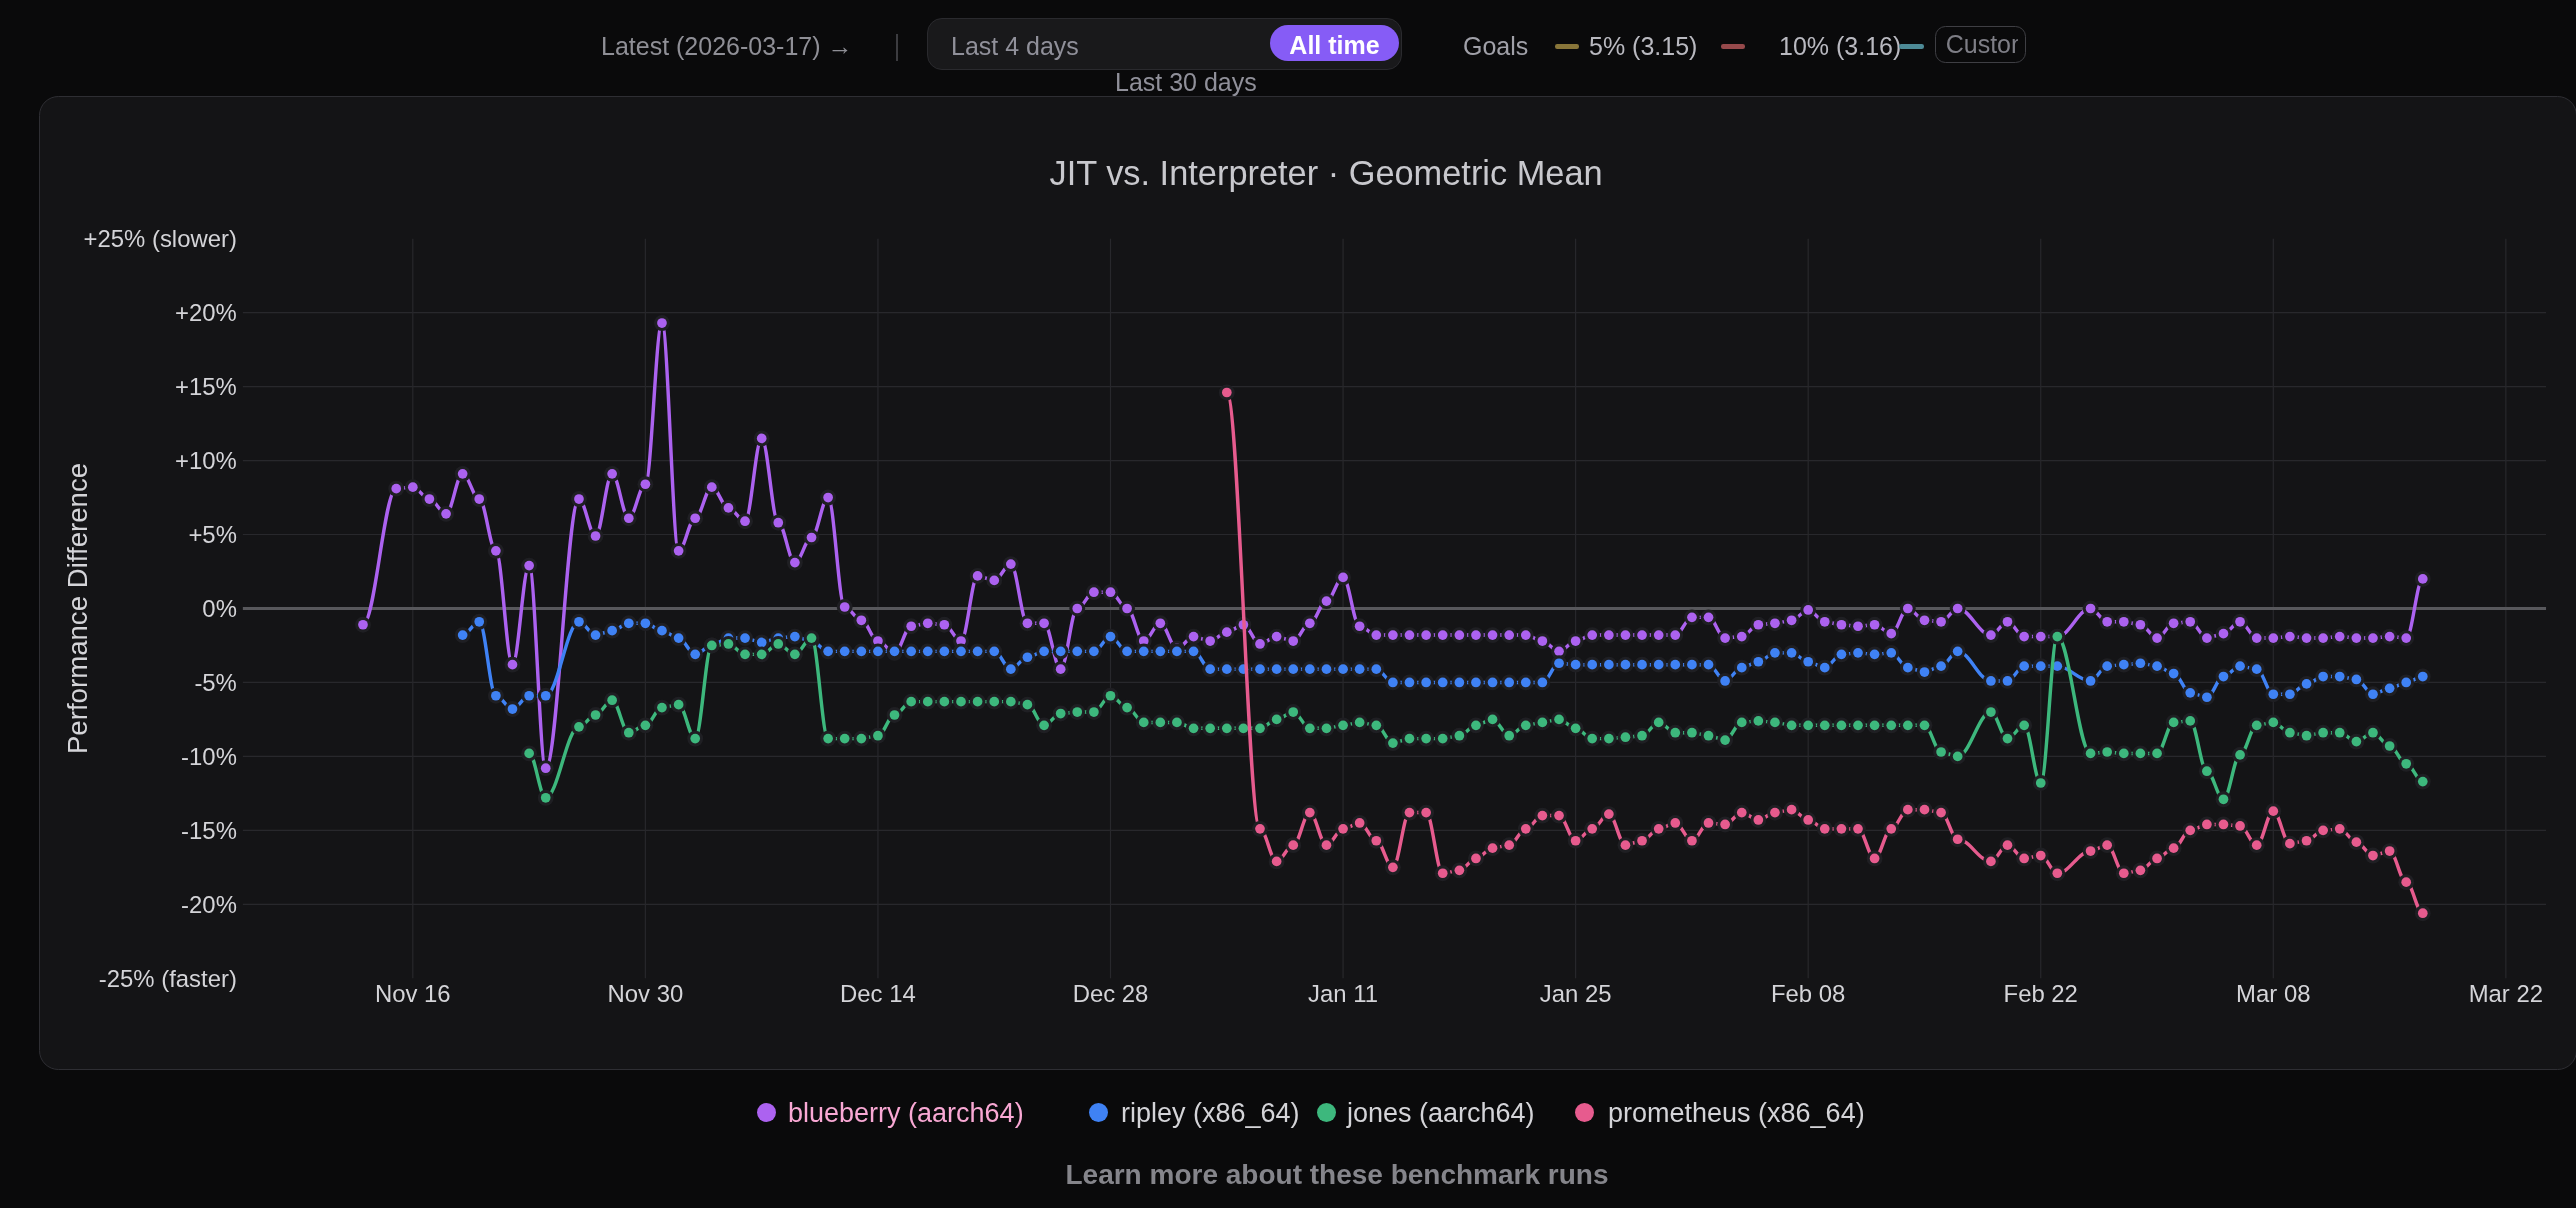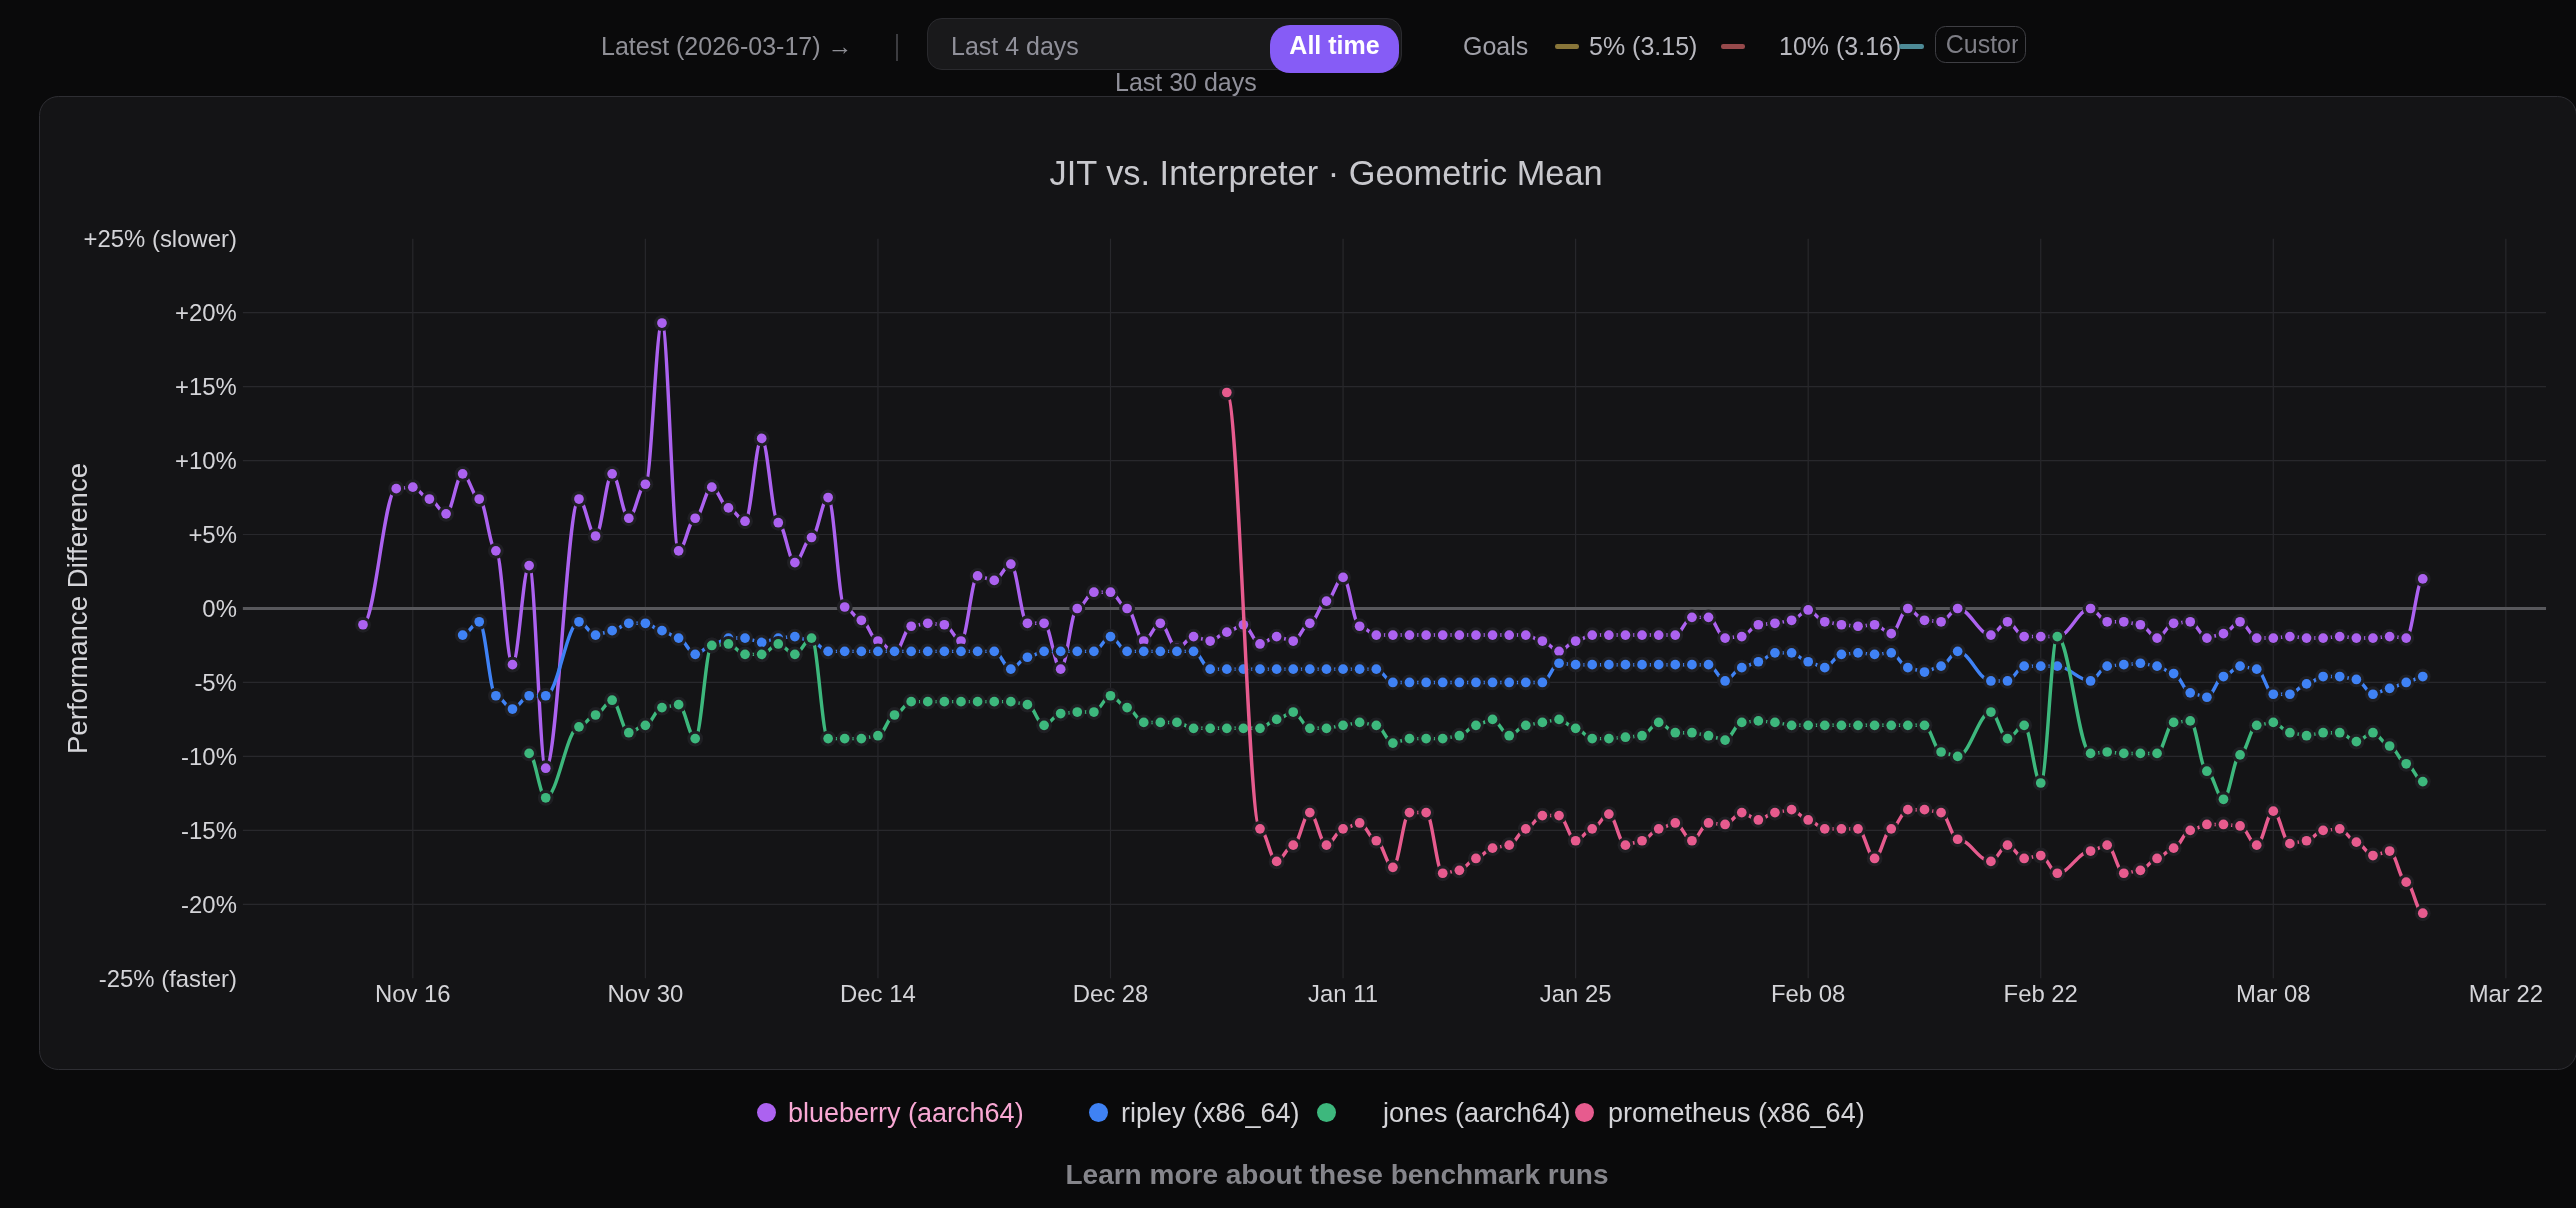--- a/index.html
+++ b/index.html
@@ -11,21 +11,21 @@
 </head>
 <body>
 
 <div class="abs" style="left:39px;top:96px;width:2538px;height:974px;background:#141416;border:1.5px solid #2e2e33;border-radius:19.4px;"></div>
 
 <div class="abs tb" style="left:601px;top:20px;color:#8f8f96;">Latest (2026-03-17) →</div>
 <div class="abs" style="left:896px;top:34px;width:1.5px;height:27px;background:#3c3c40;"></div>
 <div class="abs" style="left:927px;top:18px;width:475px;height:52px;background:#19191b;border:1.5px solid #2a2a2e;border-radius:15px;"></div>
 <div class="abs tb" style="left:951px;top:20px;color:#90909a;">Last 4 days</div>
 <div class="abs tb" style="left:1115px;top:20px;color:#90909a;margin-top:36px;">Last 30 days</div>
-<div class="abs" style="left:1270px;top:25.4px;width:129px;height:48px;background:#865cf6;border-radius:20px;color:#fff;font-weight:bold;font-size:25px;line-height:40px;text-align:center;">All time</div>
+<div class="abs" style="left:1270px;top:25.4px;width:129px;height:36px;background:#865cf6;border-radius:20px;color:#fff;font-weight:bold;font-size:25px;line-height:40px;text-align:center;">All time</div>
 <div class="abs tb" style="left:1463px;top:20px;color:#a0a0a8;">Goals</div>
 <div class="abs" style="left:1555px;top:44px;width:24px;height:4.5px;border-radius:2.2px;background:#887539;"></div>
 <div class="abs tb" style="left:1589px;top:20px;color:#b9b9c0;">5% (3.15)</div>
 <div class="abs" style="left:1721px;top:44px;width:24px;height:4.5px;border-radius:2.2px;background:#96494b;"></div>
 <div class="abs tb" style="left:1754px;top:20px;color:#b9b9c0;margin-left:25px;">10% (3.16)</div>
 <div class="abs" style="left:1899px;top:44px;width:25.4px;height:4.5px;border-radius:2.2px;background:#4d8a96;"></div>
 <div class="abs" style="left:1935px;top:26px;width:91px;height:37px;border:1.5px solid #3f3f44;border-radius:10.5px;overflow:hidden;">
   <div style="margin-left:9.7px;width:72px;overflow:hidden;color:#7e7e86;font-size:25px;line-height:34px;white-space:nowrap;">Custom</div>
 </div>
 
@@ -930,18 +930,18 @@
     <text x="3354.2" y="1341" text-anchor="middle" font-size="32" fill="#d4d4d8">Mar 22</text>
     <text transform="translate(116 814.5) rotate(-90)" text-anchor="middle" font-size="37" fill="#d4d4d8">Performance Difference</text>
     <text x="1775" y="247" text-anchor="middle" font-size="46" fill="#c8c8cd">JIT vs. Interpreter · Geometric Mean</text>
   </svg>
 
 <div class="abs" style="left:757px;top:1103px;width:19.4px;height:19.4px;border-radius:50%;background:#ac62f0;"></div>
 <div class="abs" style="left:788px;top:1098px;font-size:27px;color:#f9a8d4;">blueberry (aarch64)</div>
 <div class="abs" style="left:1089px;top:1103px;width:19.4px;height:19.4px;border-radius:50%;background:#3f82f5;"></div>
 <div class="abs" style="left:1121px;top:1098px;font-size:27px;color:#d4d4d8;">ripley (x86_64)</div>
 <div class="abs" style="left:1317px;top:1103px;width:19.4px;height:19.4px;border-radius:50%;background:#3db87d;"></div>
-<div class="abs" style="left:1383px;top:1098px;font-size:27px;color:#d4d4d8;">jones (aarch64)</div>
+<div class="abs" style="left:1347px;top:1098px;font-size:27px;color:#d4d4d8;">jones (aarch64)</div>
 <div class="abs" style="left:1575px;top:1103px;width:19.4px;height:19.4px;border-radius:50%;background:#e75b8e;"></div>
 <div class="abs" style="left:1608px;top:1098px;font-size:27px;color:#d4d4d8;">prometheus (x86_64)</div>
 
 <div class="abs" style="left:1337px;top:1159px;transform:translateX(-50%);font-size:28px;font-weight:600;color:#85858b;white-space:nowrap;">Learn more about these benchmark runs</div>
 
 
 </body></html>

